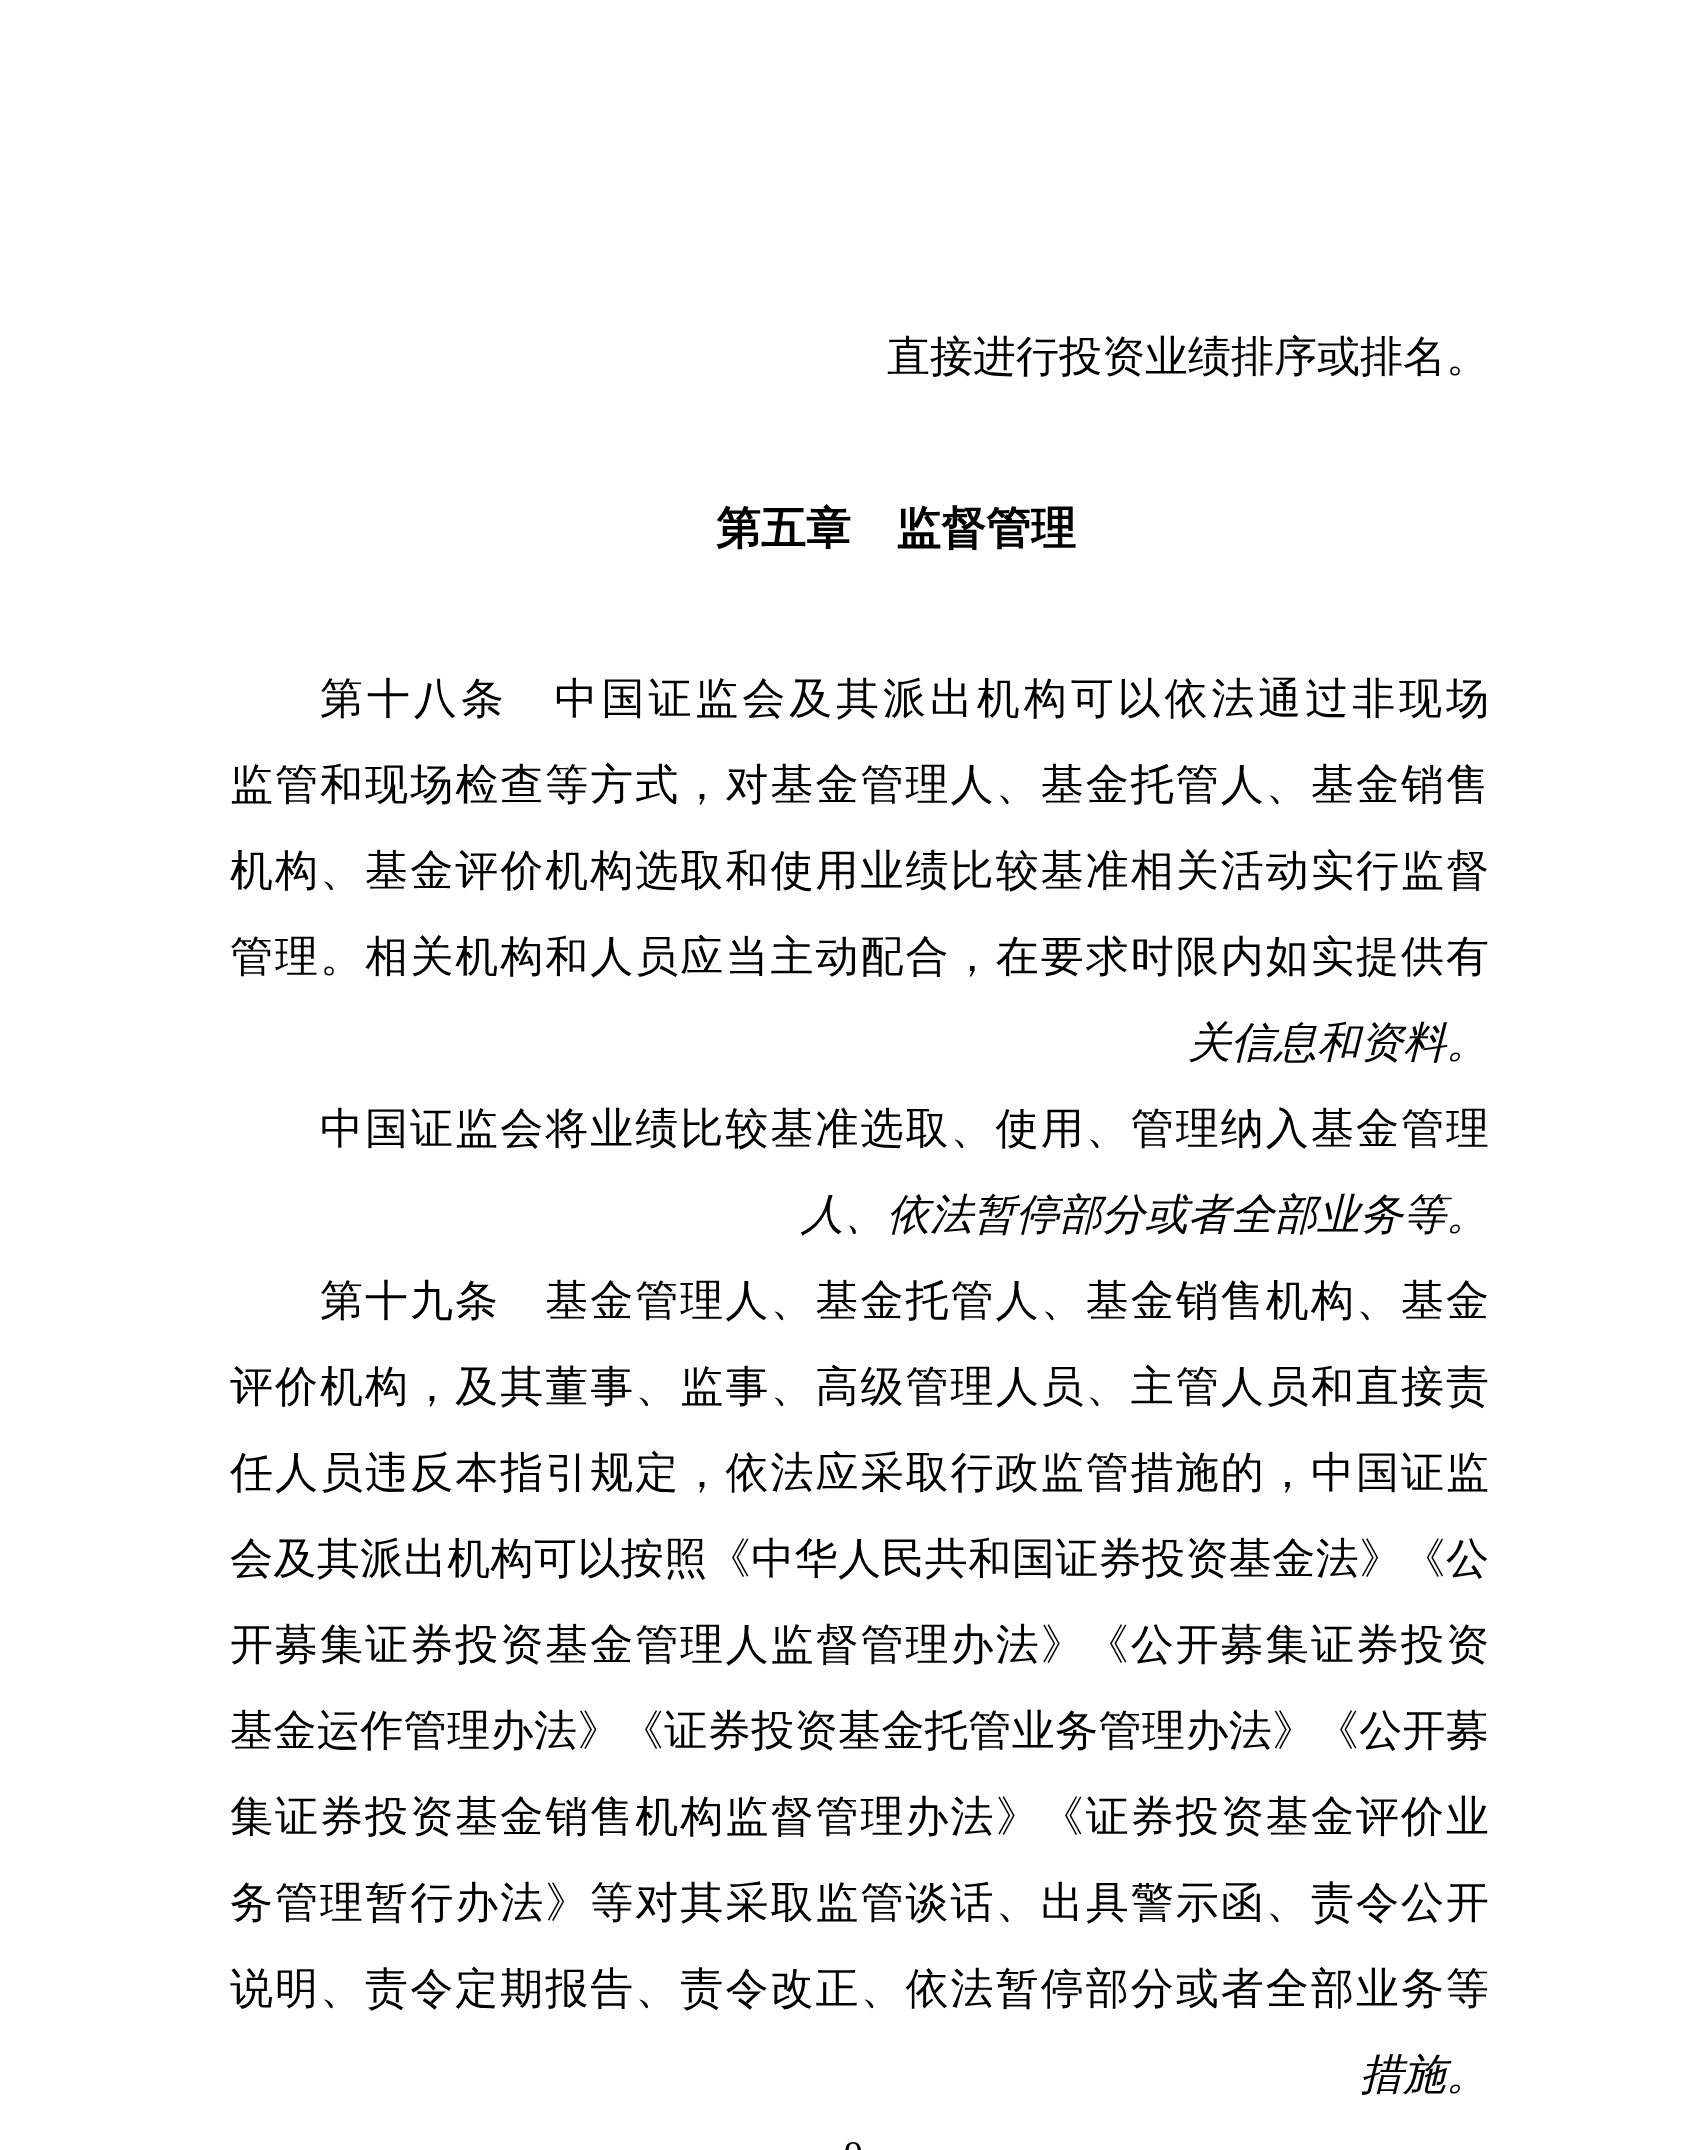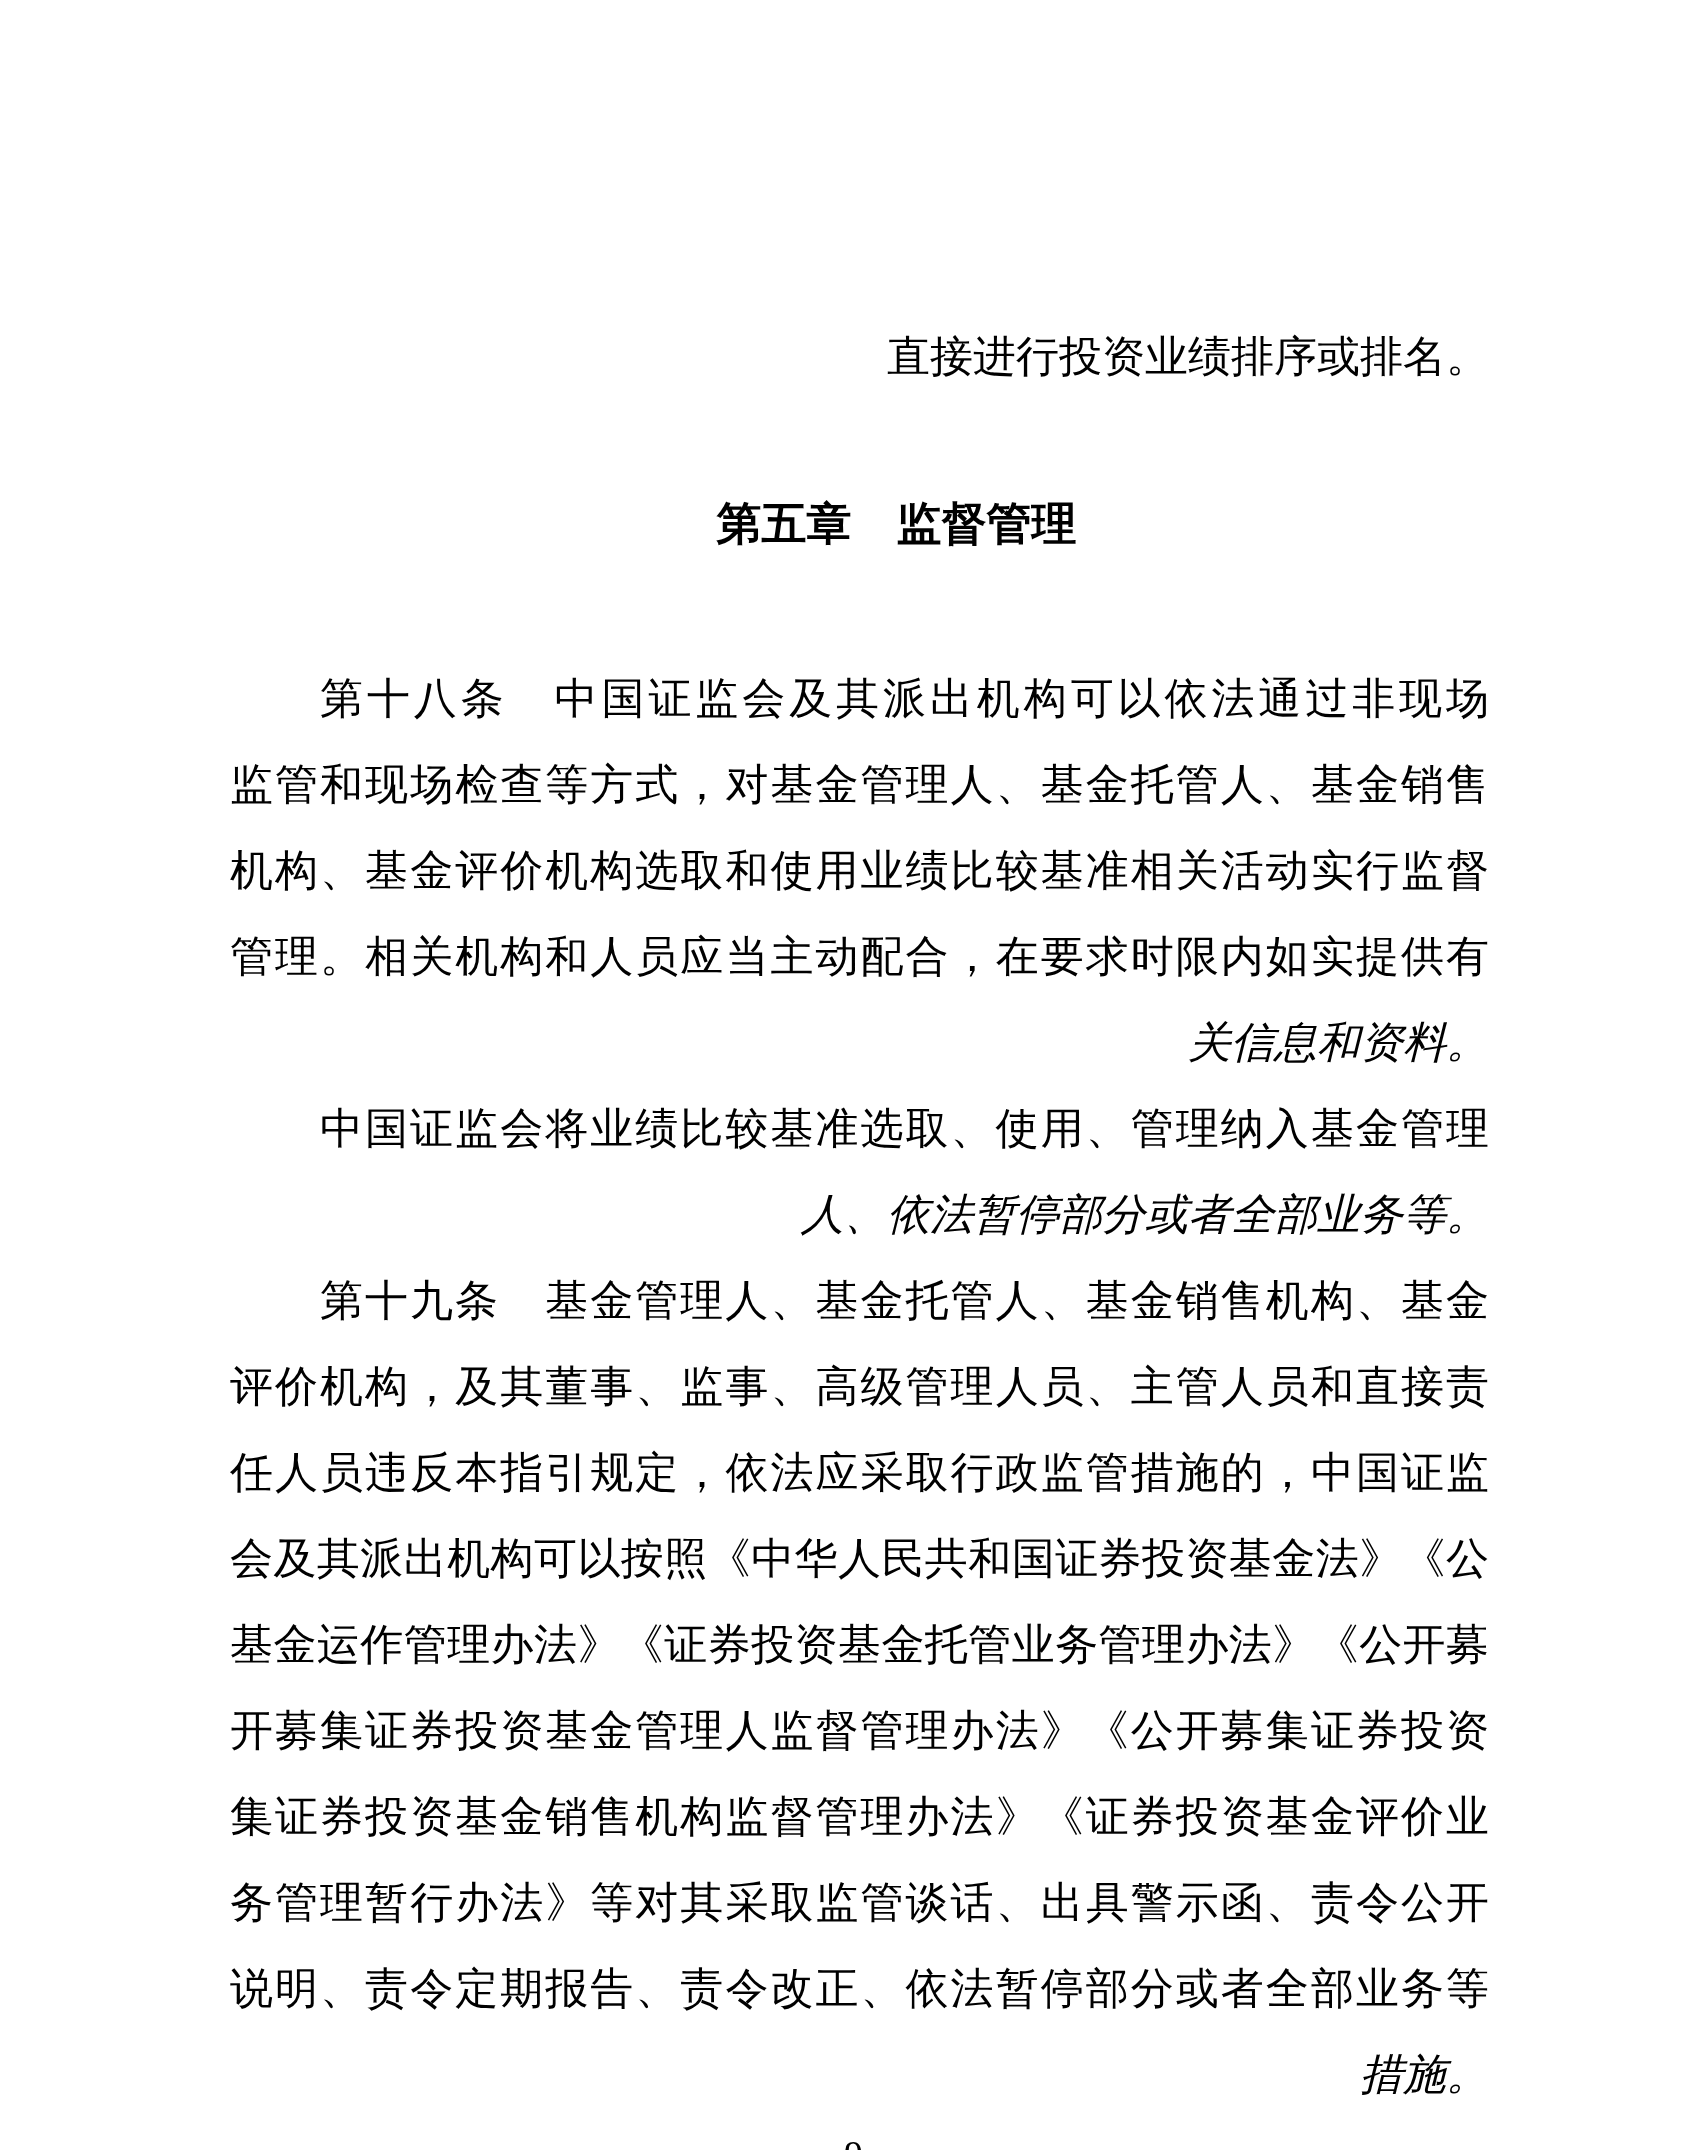--- a/index.html
+++ b/index.html
@@ -29,21 +29,21 @@
     position: absolute;
     left: 224px;
     top: 485px;
     width: 1265px;
     box-sizing: border-box;
     padding-left: 80px;
     font-size: 45px;
     line-height: 86px;
     font-weight: bold;
     text-align: center;
-    font-family: Liberation Mono, monospace;
+    font-family: Liberation Sans, sans-serif;
   }
   .article-body {
     position: absolute;
     left: 224px;
     top: 656px;
     width: 1265px;
     font-size: 43px;
     line-height: 86px;
   }
   .line {
@@ -87,22 +87,22 @@
     <div class="line full">监管和现场检查等方式，对基金管理人、基金托管人、基金销售</div>
     <div class="line full">机构、基金评价机构选取和使用业绩比较基准相关活动实行监督</div>
     <div class="line full">管理。相关机构和人员应当主动配合，在要求时限内如实提供有</div>
     <div class="line end">关信息和资料。</div>
     <div class="line indent full">中国证监会将业绩比较基准选取、使用、管理纳入基金管理</div>
     <div class="line end">人、依法暂停部分或者全部业务等。</div>
     <div class="line indent full">第十九条　基金管理人、基金托管人、基金销售机构、基金</div>
     <div class="line full">评价机构，及其董事、监事、高级管理人员、主管人员和直接责</div>
     <div class="line full">任人员违反本指引规定，依法应采取行政监管措施的，中国证监</div>
     <div class="line full">会及其派出机构可以按照《中华人民共和国证券投资基金法》《公</div>
+    <div class="line full">开募集证券投资基金管理人监督管理办法》《公开募集证券投资</div>
     <div class="line full">基金运作管理办法》《证券投资基金托管业务管理办法》《公开募</div>
-    <div class="line full">开募集证券投资基金管理人监督管理办法》《公开募集证券投资</div>
     <div class="line full">集证券投资基金销售机构监督管理办法》《证券投资基金评价业</div>
     <div class="line full">务管理暂行办法》等对其采取监管谈话、出具警示函、责令公开</div>
     <div class="line full">说明、责令定期报告、责令改正、依法暂停部分或者全部业务等</div>
     <div class="line end">措施。</div>
   </div>
 
   <div class="page-number">9</div>
 
 </div>
 

